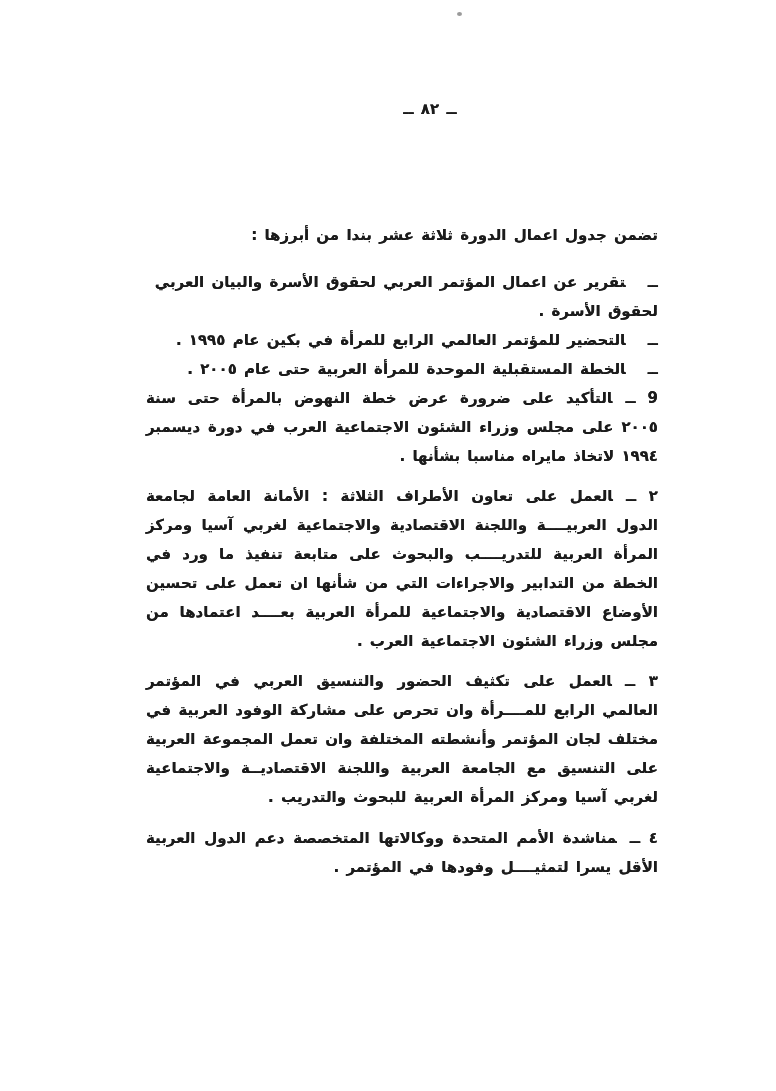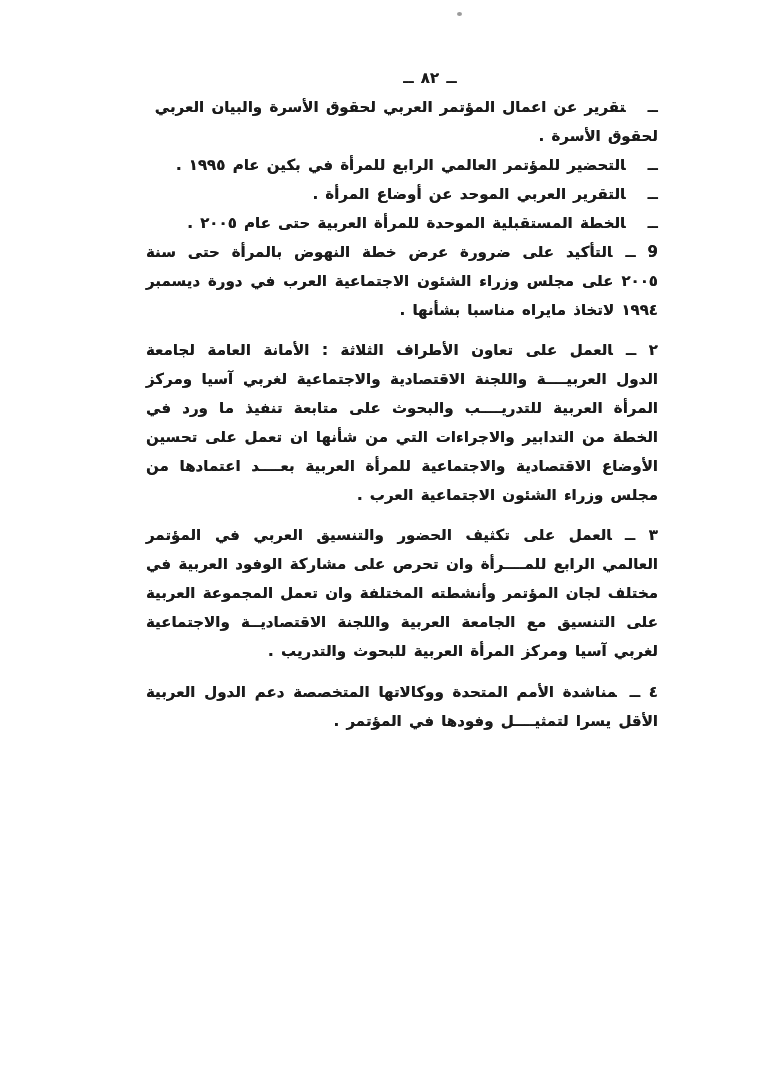--- a/index.html
+++ b/index.html
@@ -36,21 +36,21 @@
     top: 0;
     right: 118px;
     width: 512px;
     font-size: 15px;
     line-height: 29px;
     font-weight: 700;
     word-spacing: 2px;
     text-shadow: 0 0 0.4px #3a3a3a;
   }
   .page-num {
-    padding-top: 64px;
+    padding-top: 95px;
     text-align: center;
     transform: translateX(28px);
     letter-spacing: 1px;
     white-space: nowrap;
   }
   .lead-1 {
     margin: 97px 0 18px 0;
     text-align: right;
   }
   .lead-2 {
@@ -85,30 +85,28 @@
 <body>
 
 <div class="page">
 
   <div class="artifact-dot"></div>
 
   <div class="content">
 
     <div class="page-num">ــ ٨٢ ــ</div>
 
+    <p class="lead-1">تضمن جدول اعمال الدورة ثلاثة عشر بندا من أبرزها :</p>
 
     <div class="bullet-list">
       <div class="b-item">
         <span class="marker">ــ</span><span>تقرير عن اعمال المؤتمر العربي لحقوق الأسرة والبيان العربي لحقوق الأسرة .</span>
       </div>
       <div class="b-item">
         <span class="marker">ــ</span><span>التحضير للمؤتمر العالمي الرابع للمرأة في بكين عام ١٩٩٥ .</span>
-      </div>
-      <div class="b-item">
-        <span class="marker">ــ</span><span>التقرير العربي الموحد عن أوضاع المرأة .</span>
       </div>
       <div class="b-item">
         <span class="marker">ــ</span><span>الخطة المستقبلية الموحدة للمرأة العربية حتى عام ٢٠٠٥ .</span>
       </div>
     </div>
 
 
     <div>
       <p class="rec-item">
         <span class="num">9 ــ</span><span>التأكيد على ضرورة عرض خطة النهوض بالمرأة حتى سنة ٢٠٠٥ على مجلس وزراء الشئون الاجتماعية العرب في دورة ديسمبر ١٩٩٤ لاتخاذ مايراه مناسبا بشأنها .</span>

